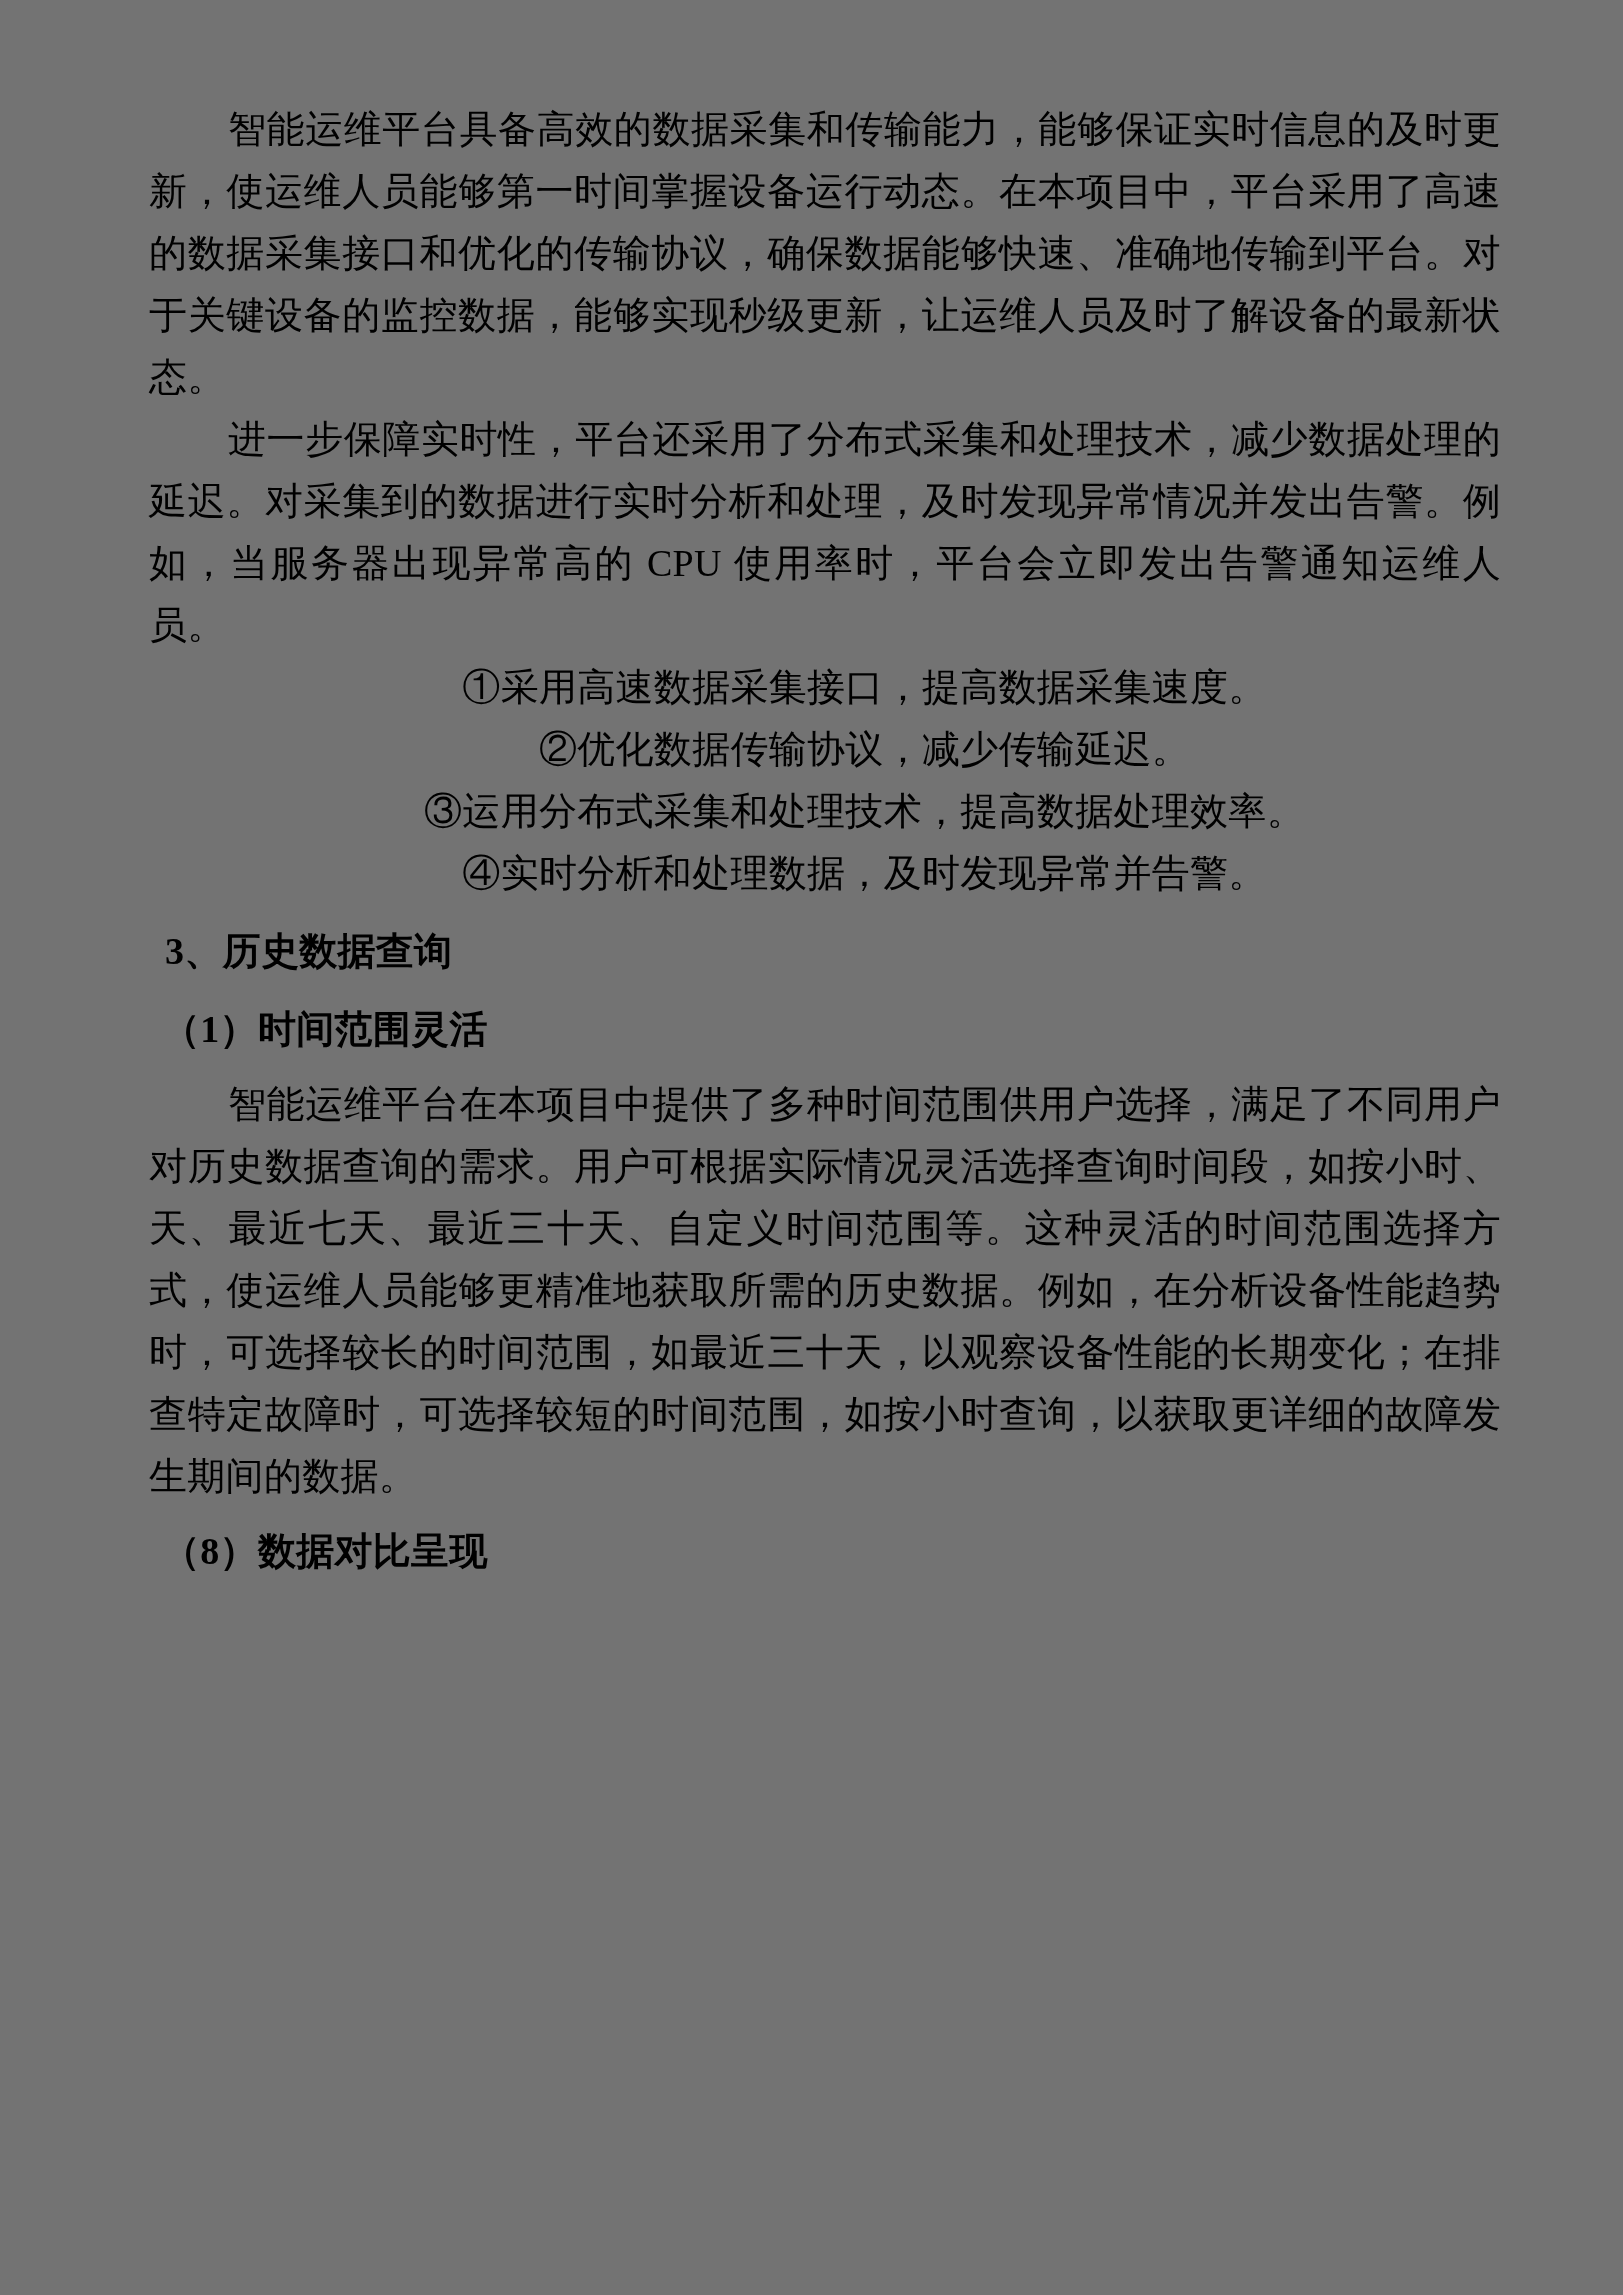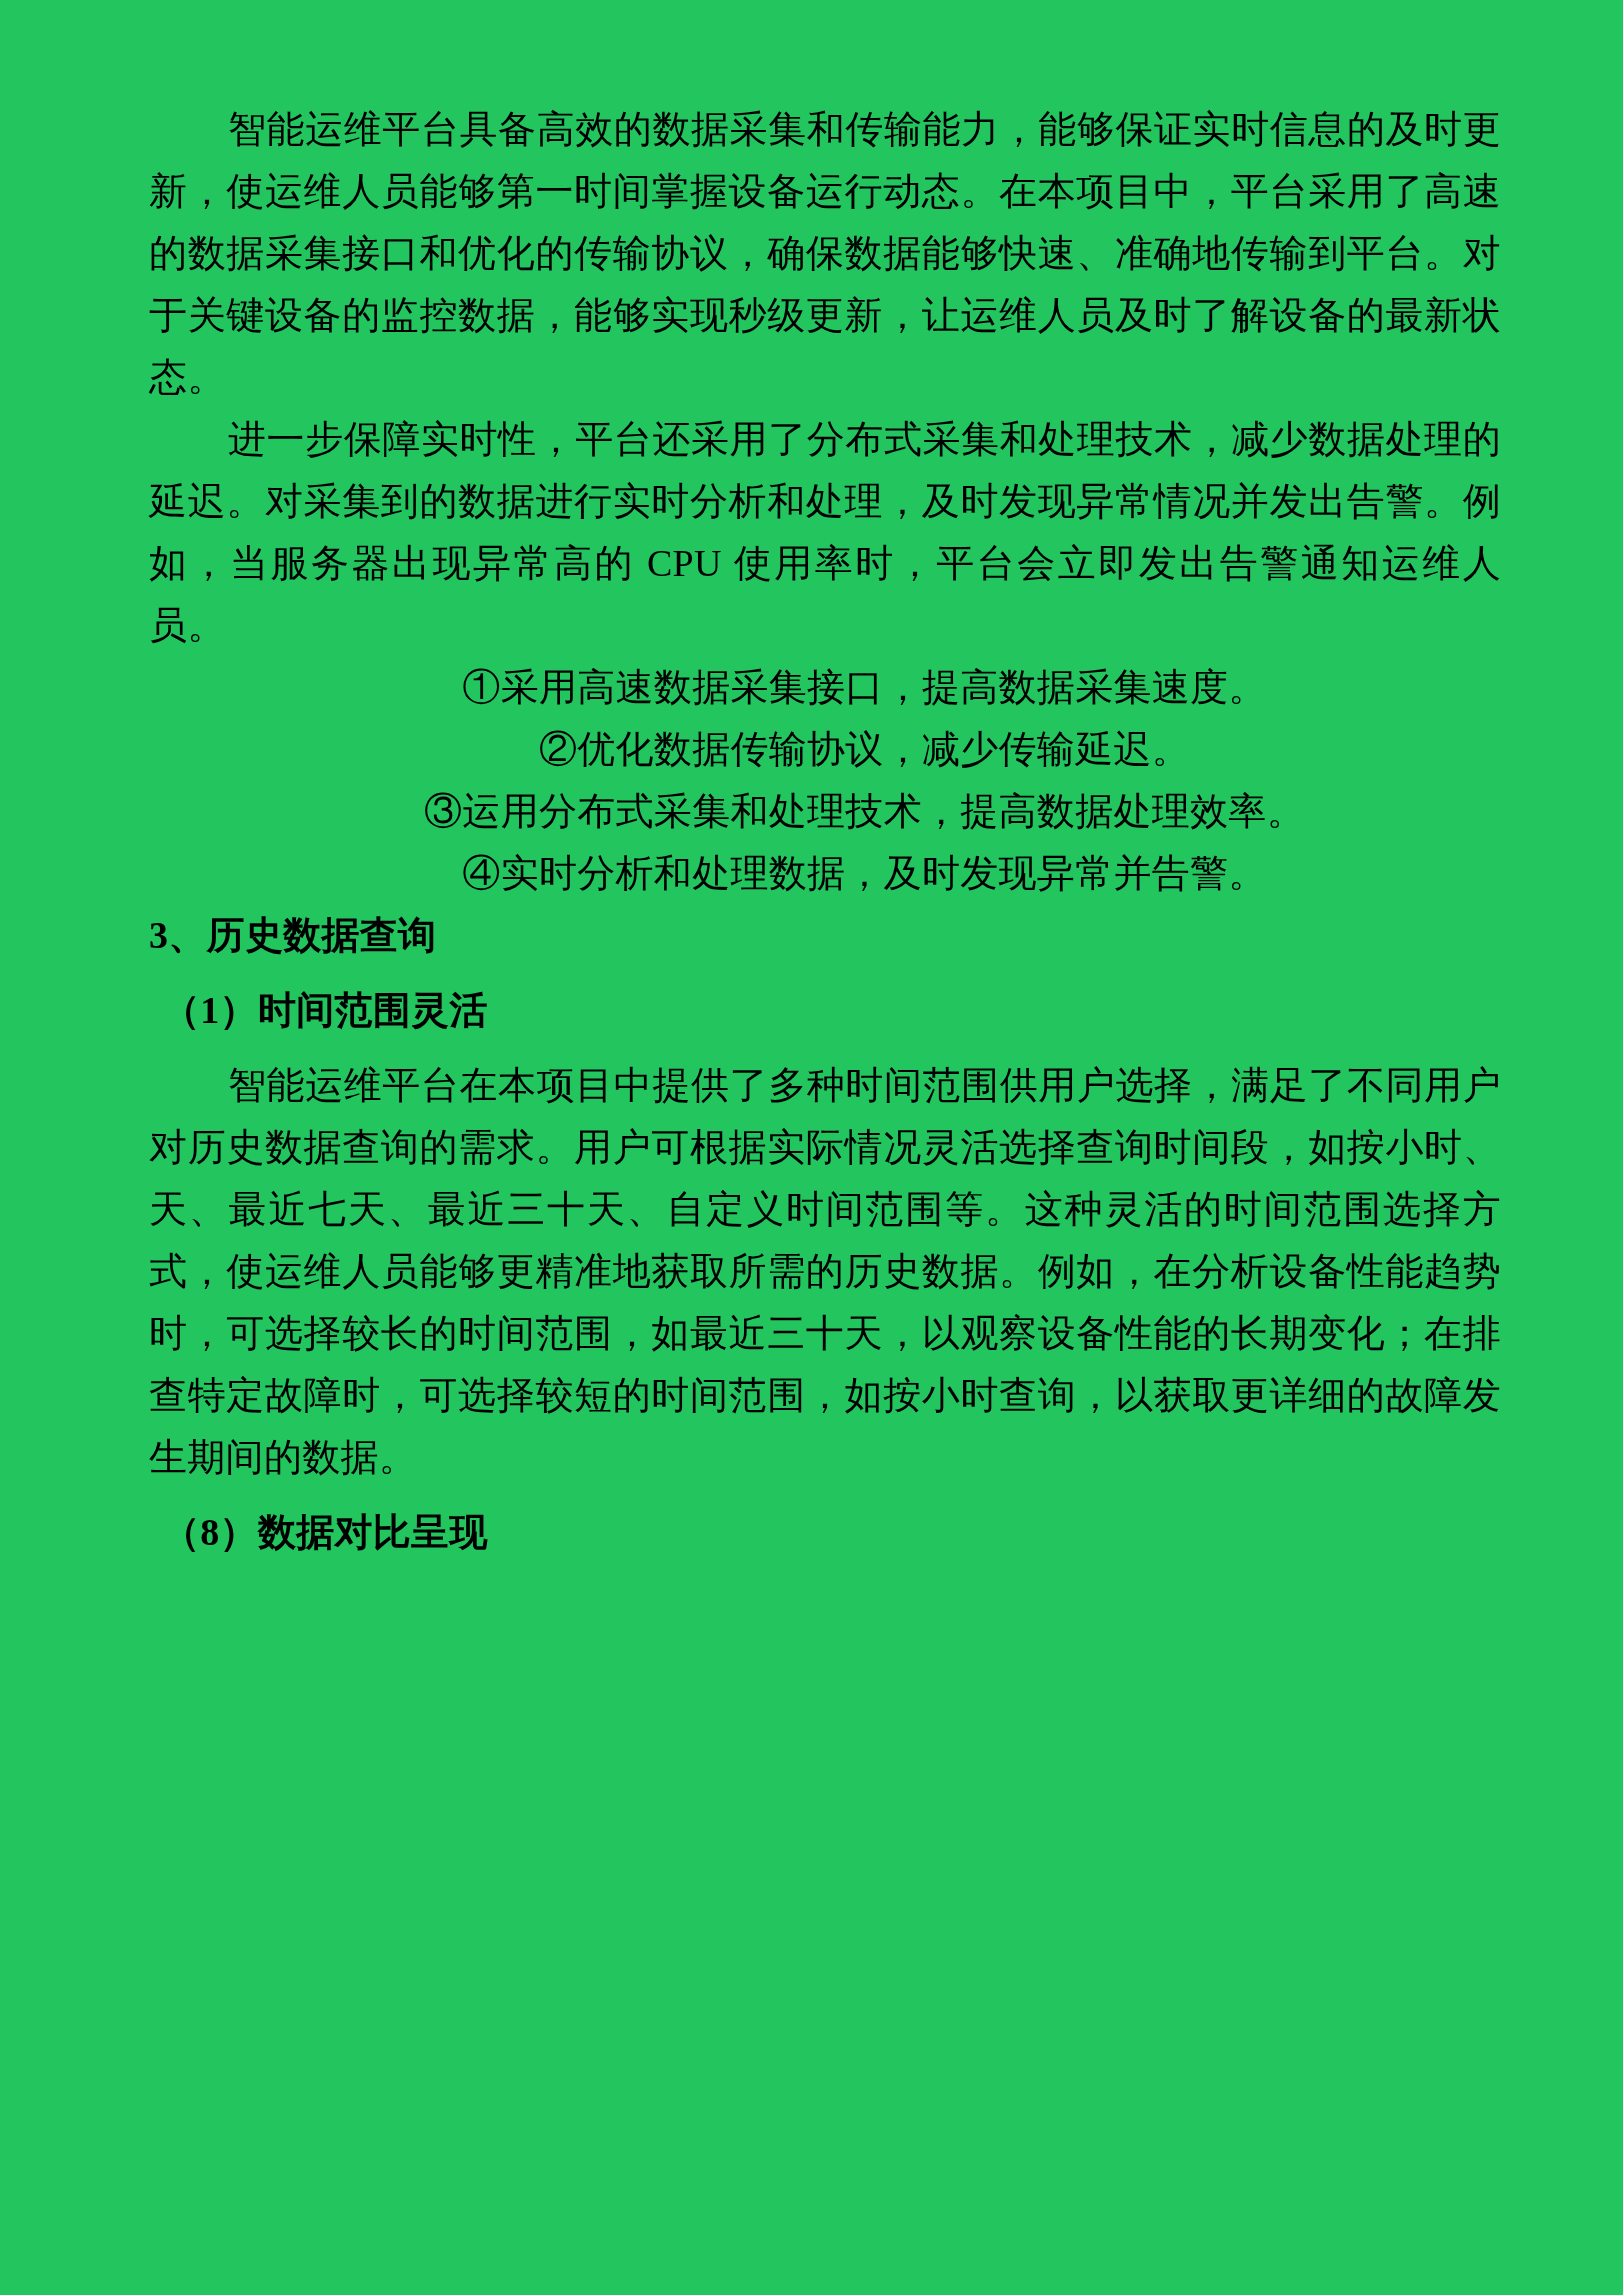--- a/index.html
+++ b/index.html
@@ -5,21 +5,21 @@
   html, body {
     margin: 0;
     padding: 0;
     background: #ffffff;
   }
 
   .page {
     position: relative;
     width: 1623px;
     height: 2295px;
-    background: #22c55e;
+    background: #737373;
     box-sizing: border-box;
     padding: 0;
     overflow: hidden;
   }
 
   .content {
     position: absolute;
     left: 149px;
     top: 98px;
     width: 1352px;
@@ -52,21 +52,21 @@
   }
 
   
   .h-sec {
     font-family: "Liberation Serif", "DejaVu Serif", serif;
     font-size: 38px;
     line-height: 62px;
     font-weight: bold;
     color: #000000;
     text-indent: 0;
-    margin: 0;
+    margin: 16px;
     letter-spacing: 0.3px;
   }
 
   
   .h-sub {
     font-family: "Liberation Serif", "DejaVu Serif", serif;
     font-size: 38px;
     line-height: 62px;
     font-weight: bold;
     color: #000000;

